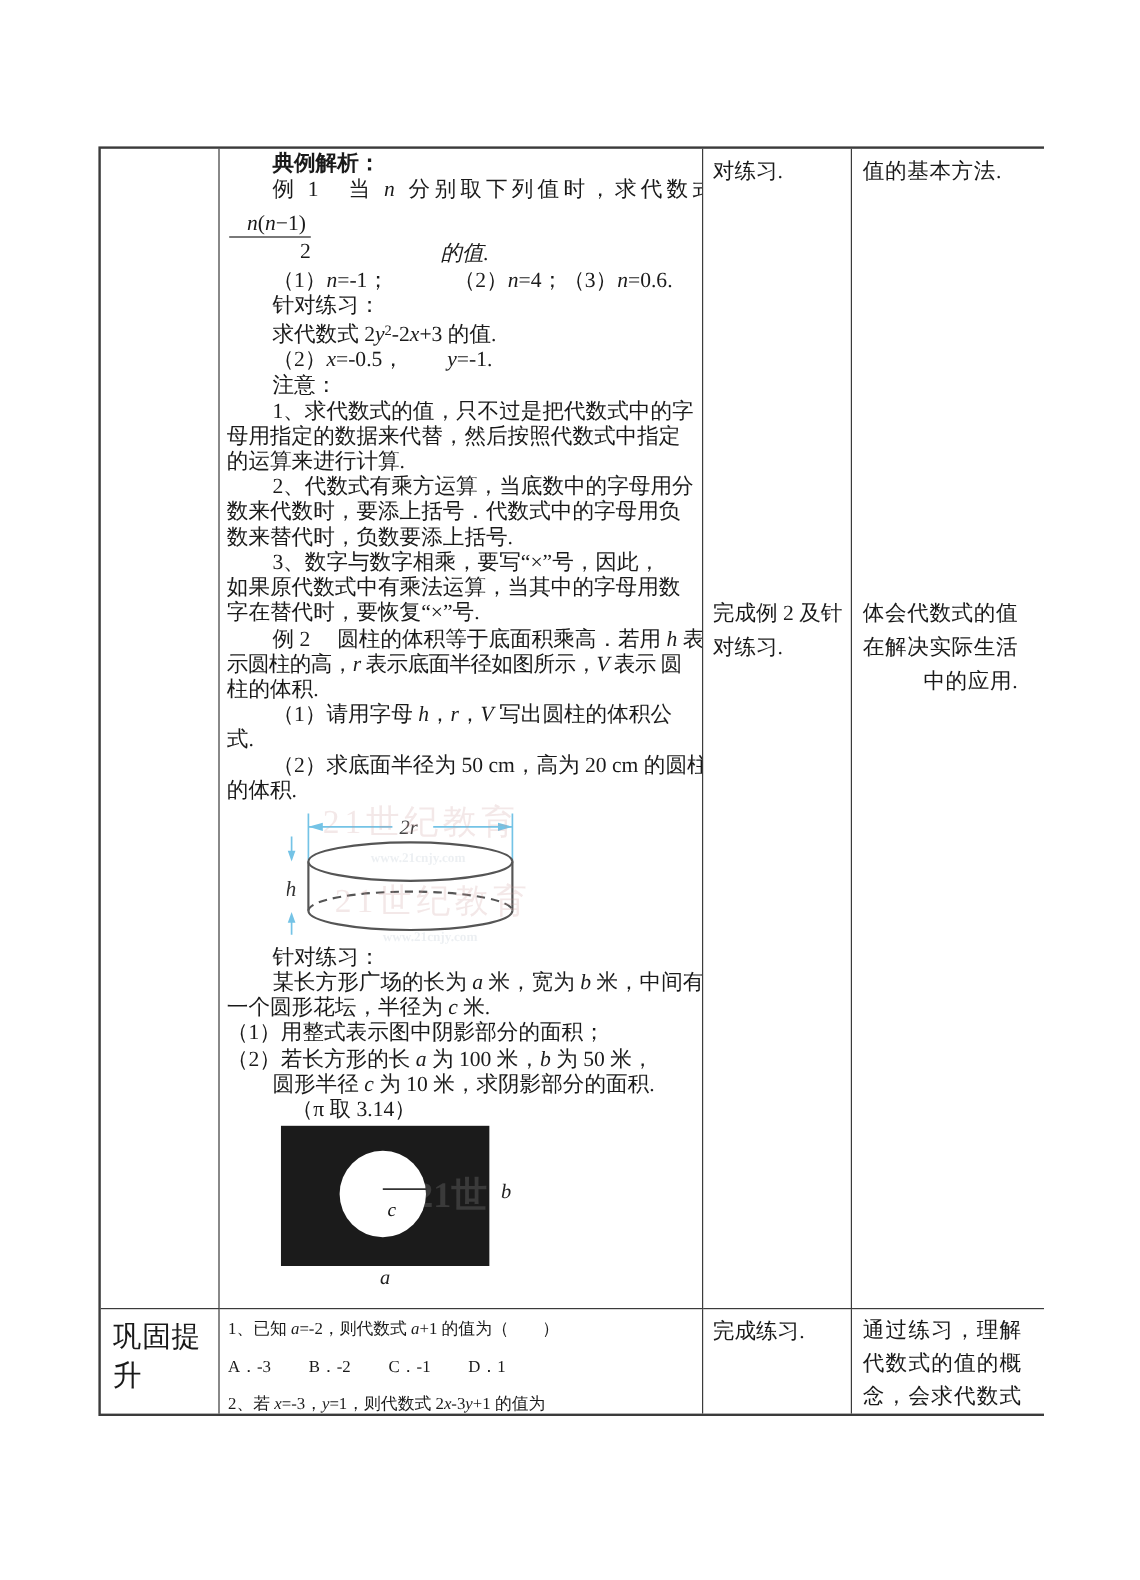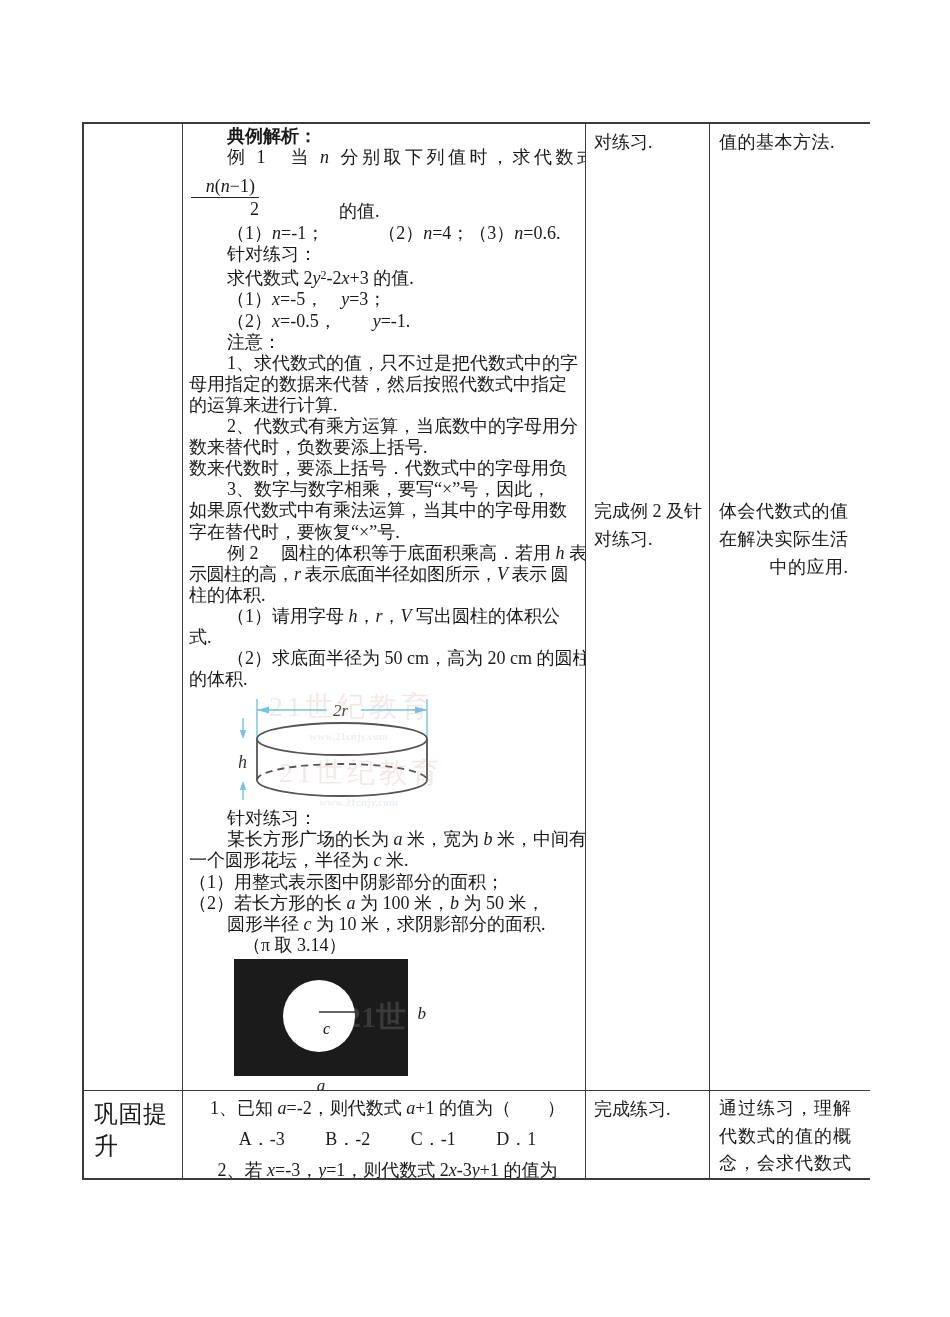--- a/index.html
+++ b/index.html
@@ -19,31 +19,31 @@
   .ind2{padding-left:54px;}
   .sp{letter-spacing:3.5px;}
   .tight{letter-spacing:-0.5px;}
   .bold{font-weight:bold;}
   .i{font-style:italic;}
   .sup{font-size:12px;vertical-align:5px;}
   .fracrow{display:flex;align-items:flex-end;height:52px;padding:0 0 3px 2px;}
   .frac{display:inline-block;text-align:right;min-width:68px;}
   .frac .num{display:block;border-bottom:1.5px solid #222;padding:0 4px 1px 4px;line-height:20px;}
   .frac .den{display:block;line-height:22px;}
-  .fracside{margin-left:80px;margin-bottom:-2px;}
+  .fracside{margin-left:108px;margin-bottom:-2px;font-style:italic;}
   
   .blockTop{position:absolute;top:4px;left:8px;line-height:28px;}
   .blockMid{position:absolute;top:373px;left:8px;line-height:28px;}
   .jcjk{letter-spacing:0.5px;}
   .cell3{font-size:18px;}
   .cell4{font-size:18px;text-align:right;}
   .cell4 .blockTop,.cell4 .blockMid{left:9px;}
   
   .r2c1{font-size:24px;padding:7px 0 0 10px;letter-spacing:0.5px;}
-  .r2c2{font-size:18px;line-height:31px;padding:2px 0 0 7px;text-align:center;}
+  .r2c2{font-size:14px;line-height:31px;padding:2px 0 0 7px;}
   .r2c3{font-size:18px;padding:6px 0 0 8px;}
   .r2c4{font-size:18px;line-height:27.5px;padding:4px 0 0 9px;letter-spacing:1px;}
   
   .fig1{position:relative;width:206px;height:112px;margin:4px 0 2px 50px;}
   .fig2{position:relative;width:174px;margin:3px 0 0 45px;font-size:17px;}
   .fig2 svg{display:block;}
   .lblB{position:absolute;right:-18px;top:44px;font-style:italic;color:#222;}
   .lblA{text-align:center;font-style:italic;color:#222;line-height:19px;}
   .wm{position:absolute;color:#c99;opacity:0.22;font-size:28px;letter-spacing:4px;pointer-events:none;white-space:nowrap;}
   .wm2{position:absolute;color:#9ab;opacity:0.18;font-size:11px;pointer-events:none;white-space:nowrap;font-weight:bold;}
@@ -62,29 +62,28 @@
       <div class="fracrow">
         <div class="frac">
           <div class="num"><span class="i">n</span>(<span class="i">n</span>−1)</div>
           <div class="den">2</div>
         </div>
         <div class="fracside">的值.</div>
       </div>
       <div class="l ind">（1）<span class="i">n</span>=-1；　　　（2）<span class="i">n</span>=4；（3）<span class="i">n</span>=0.6.</div>
       <div class="l ind">针对练习：</div>
       <div class="l ind">求代数式 2<span class="i">y</span><span class="sup">2</span>-2<span class="i">x</span>+3 的值.</div>
-      <div class="l ind">（1）<span class="i">x</span>=-5，　<span class="i">y</span>=3；</div>
       <div class="l ind">（2）<span class="i">x</span>=-0.5，　　<span class="i">y</span>=-1.</div>
       <div class="l ind">注意：</div>
       <div class="l ind">1、求代数式的值，只不过是把代数式中的字</div>
       <div class="l">母用指定的数据来代替，然后按照代数式中指定</div>
       <div class="l">的运算来进行计算.</div>
       <div class="l ind">2、代数式有乘方运算，当底数中的字母用分</div>
+      <div class="l">数来代数时，要添上括号．代数式中的字母用负</div>
       <div class="l">数来替代时，负数要添上括号.</div>
-      <div class="l">数来代数时，要添上括号．代数式中的字母用负</div>
       <div class="l ind">3、数字与数字相乘，要写“×”号，因此，</div>
       <div class="l">如果原代数式中有乘法运算，当其中的字母用数</div>
       <div class="l">字在替代时，要恢复“×”号.</div>
       <div class="l ind">例 2　 圆柱的体积等于底面积乘高．若用 <span class="i">h</span> 表</div>
       <div class="l tight">示圆柱的高，<span class="i">r</span> 表示底面半径如图所示，<span class="i">V</span> 表示 圆</div>
       <div class="l">柱的体积.</div>
       <div class="l ind">（1）请用字母 <span class="i">h</span>，<span class="i">r</span>，<span class="i">V</span> 写出圆柱的体积公</div>
       <div class="l">式.</div>
       <div class="l ind">（2）求底面半径为 50 cm，高为 20 cm 的圆柱</div>
       <div class="l">的体积.</div>

